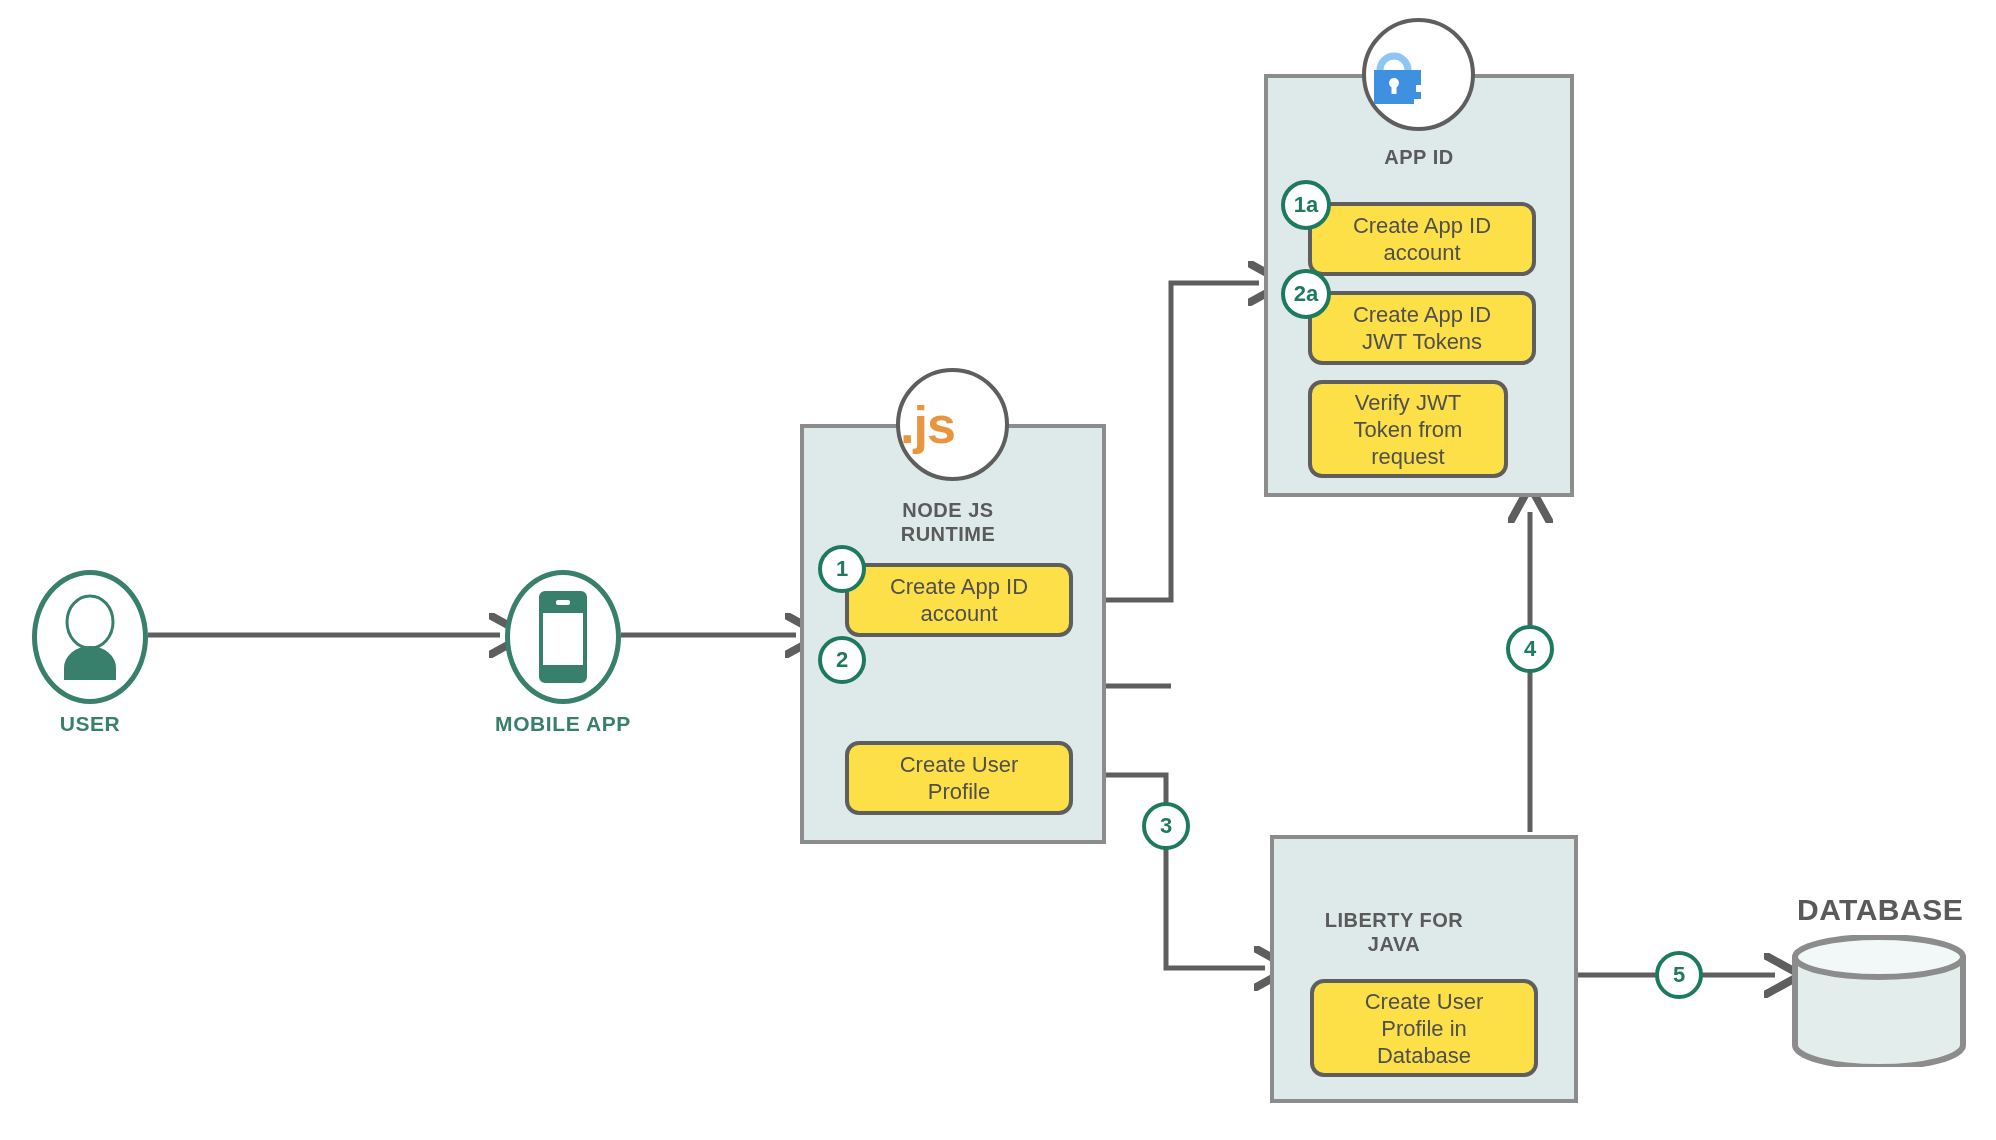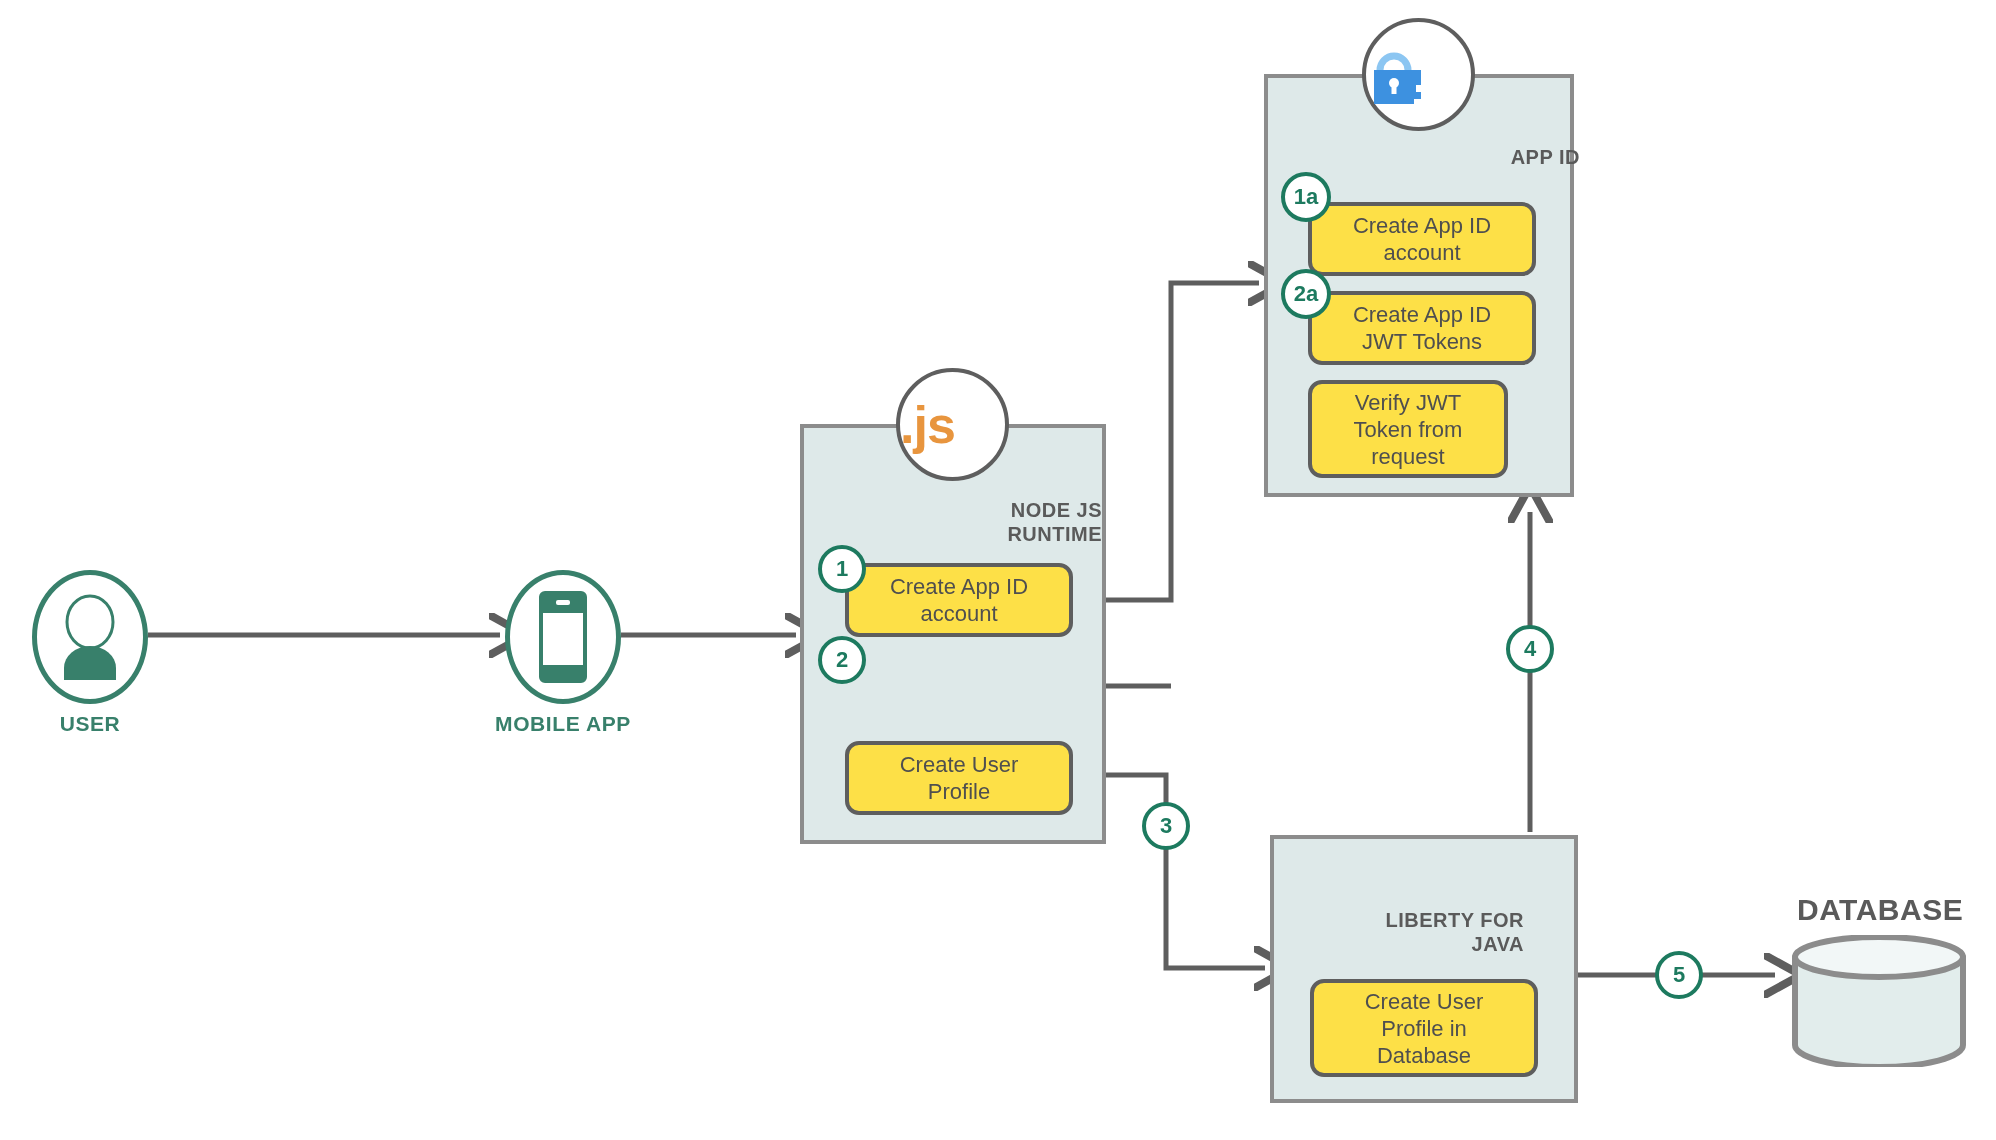--- a/index.html
+++ b/index.html
@@ -27,27 +27,26 @@
   
   .zone {
     position: absolute;
     background: #dee9e9;
     border: 4px solid #8c8c8c;
     box-sizing: border-box;
   }
   .zone-title {
     position: absolute;
     width: 100%;
-    text-align: right;
+    text-align: center;
     color: #5a5a5a;
     font-weight: bold;
     font-size: 20px;
     letter-spacing: 0.5px;
     line-height: 24px;
-    padding-left: 6px;
   }
   
   .task {
     position: absolute;
     background: #fde047;
     border: 4px solid #5e5e5e;
     border-radius: 14px;
     box-sizing: border-box;
     display: flex;
     align-items: center;
@@ -231,21 +230,21 @@
   <div class="zone-title" style="left:1264px; top:145px; width:310px;">
     <div>APP ID</div>
   </div>
 
   <div class="task" style="left:1308px; top:202px; width:228px; height:74px;">
     <div>
       <div>Create App ID</div>
       <div>account</div>
     </div>
   </div>
-  <div class="step" style="left:1281px; top:172px; width:50px; height:50px;">
+  <div class="step" style="left:1281px; top:180px; width:50px; height:50px;">
     <span>1a</span>
   </div>
 
   <div class="task" style="left:1308px; top:291px; width:228px; height:74px;">
     <div>
       <div>Create App ID</div>
       <div>JWT Tokens</div>
     </div>
   </div>
   <div class="step" style="left:1281px; top:269px; width:50px; height:50px;">

